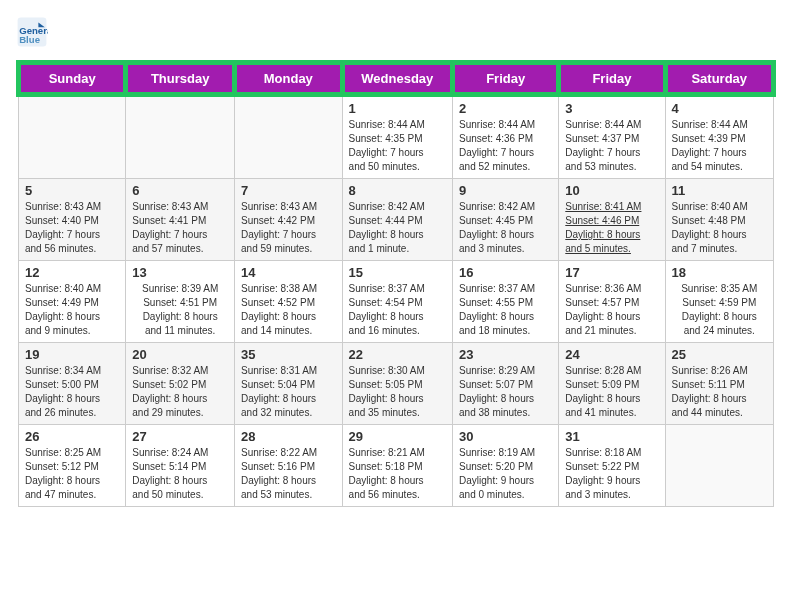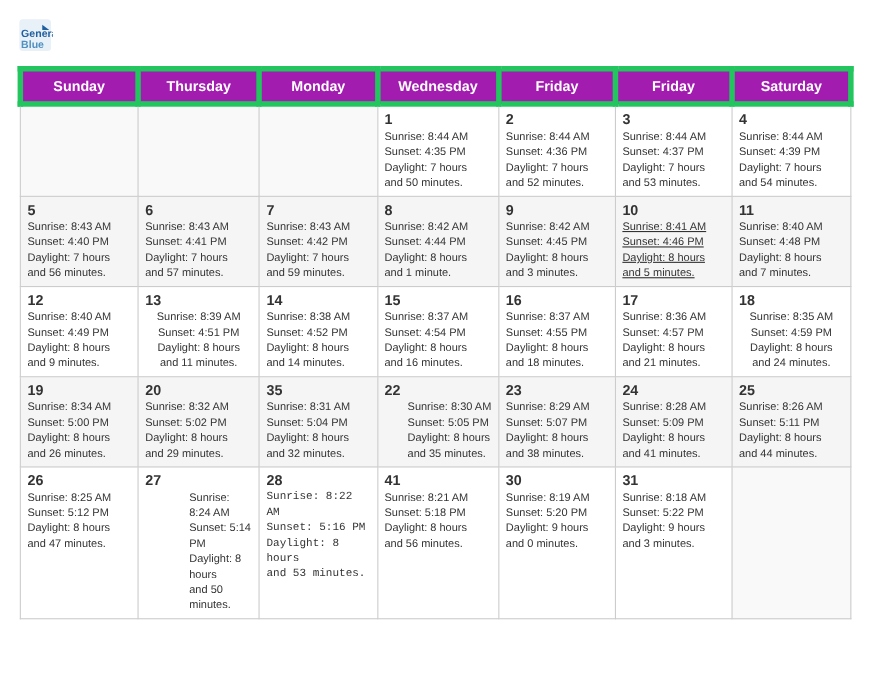--- a/index.html
+++ b/index.html
@@ -267,21 +267,21 @@
         </td>
         <td>
           <span class="day-number">35</span>
           <div class="cell-info" style="white-space: pre-line;">Sunrise: 8:31 AM
 Sunset: 5:04 PM
 Daylight: 8 hours
 and 32 minutes.</div>
         </td>
         <td>
           <span class="day-number">22</span>
-          <div class="cell-info" style="white-space: pre-line; margin-left: 21px;">Sunrise: 8:30 AM
+          <div class="cell-info" style="white-space: pre-line;">Sunrise: 8:30 AM
 Sunset: 5:05 PM
 Daylight: 8 hours
 and 35 minutes.</div>
         </td>
         <td>
           <span class="day-number">23</span>
           <div class="cell-info" style="white-space: pre-line;">Sunrise: 8:29 AM
 Sunset: 5:07 PM
 Daylight: 8 hours
 and 38 minutes.</div>
@@ -304,34 +304,34 @@
       <tr>
         <td>
           <span class="day-number">26</span>
           <div class="cell-info" style="white-space: pre-line;">Sunrise: 8:25 AM
 Sunset: 5:12 PM
 Daylight: 8 hours
 and 47 minutes.</div>
         </td>
         <td>
           <span class="day-number">27</span>
-          <div class="cell-info" style="white-space: pre-line; margin-left: 40px;">Sunrise: 8:24 AM
+          <div class="cell-info" style="white-space: pre-line;">Sunrise: 8:24 AM
 Sunset: 5:14 PM
 Daylight: 8 hours
 and 50 minutes.</div>
         </td>
         <td>
           <span class="day-number">28</span>
-          <div class="cell-info" style="white-space: pre-line; font-family: Liberation Mono, monospace;">Sunrise: 8:22 AM
+          <div class="cell-info" style="white-space: pre-line;">Sunrise: 8:22 AM
 Sunset: 5:16 PM
 Daylight: 8 hours
 and 53 minutes.</div>
         </td>
         <td>
-          <span class="day-number">41</span>
+          <span class="day-number">29</span>
           <div class="cell-info" style="white-space: pre-line;">Sunrise: 8:21 AM
 Sunset: 5:18 PM
 Daylight: 8 hours
 and 56 minutes.</div>
         </td>
         <td>
           <span class="day-number">30</span>
           <div class="cell-info" style="white-space: pre-line;">Sunrise: 8:19 AM
 Sunset: 5:20 PM
 Daylight: 9 hours

